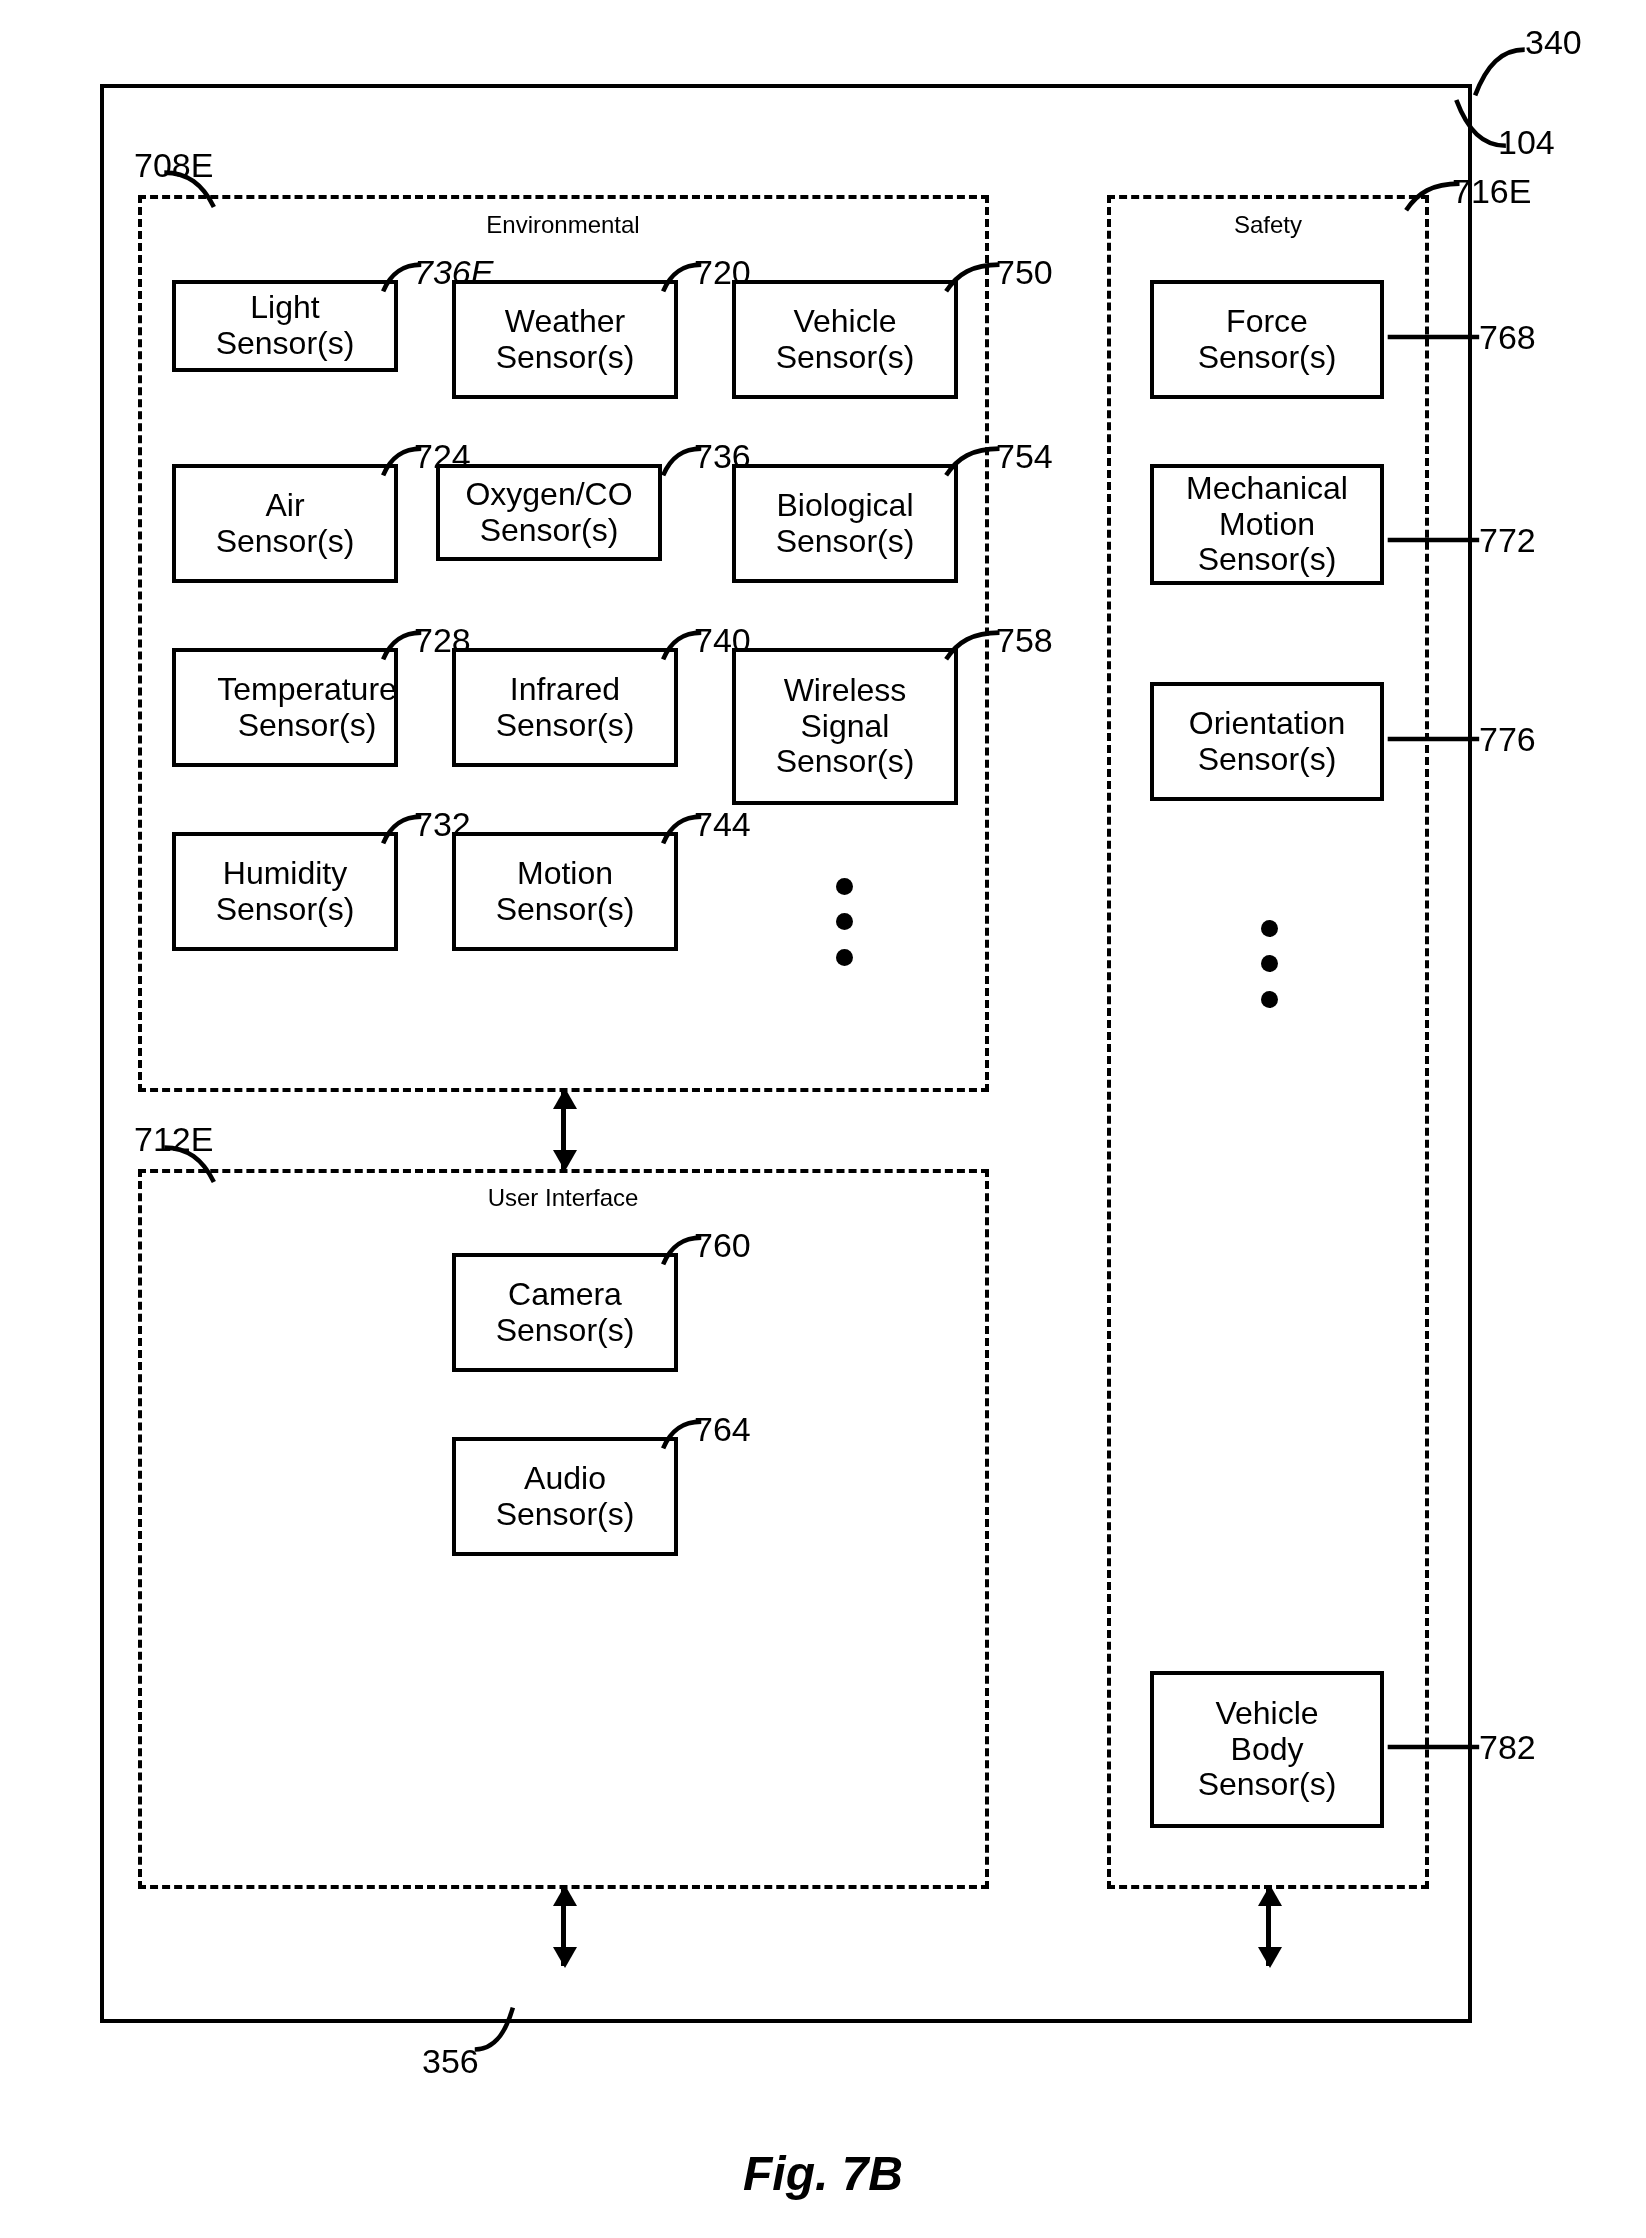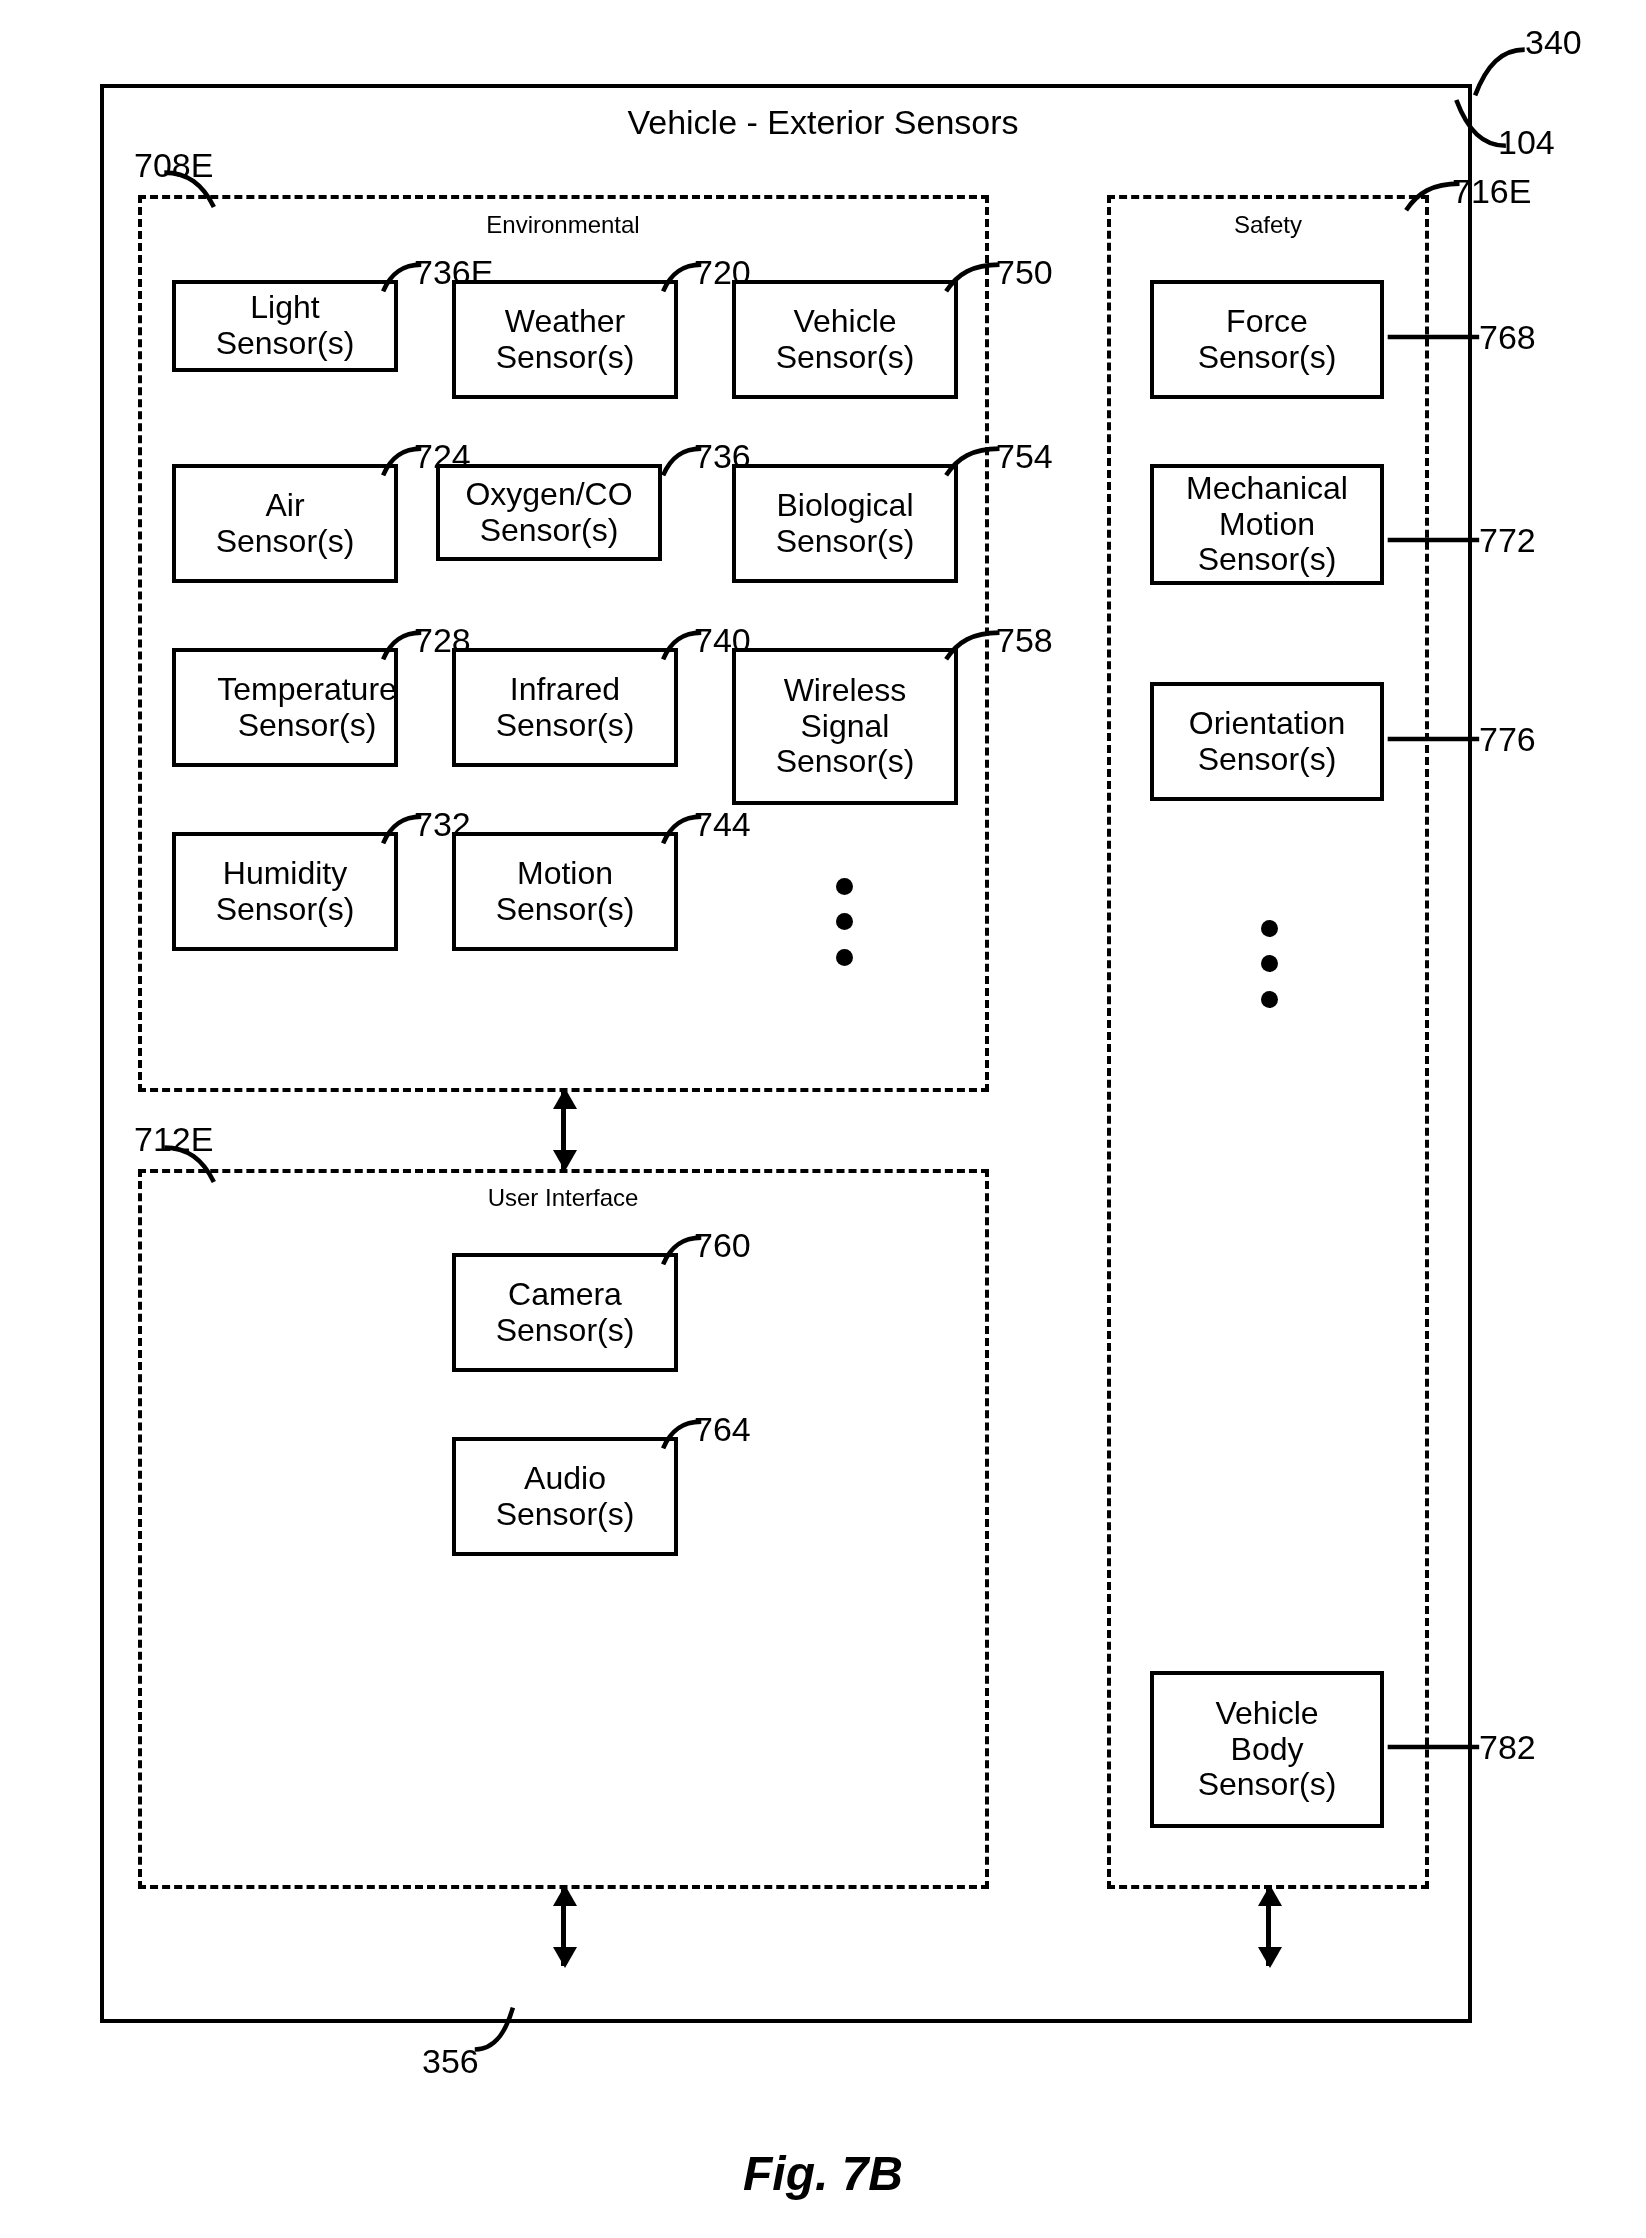--- a/index.html
+++ b/index.html
@@ -28,21 +28,20 @@
 <div class="page">
 
   <div class="ref" style="left:1525px;top:23px;">340</div>
   <div class="lead" style="left:1456px;top:42px;">
     <svg viewBox="0 0 110 80" width="84" height="61">
         <path d="M90 10 C 60 10, 40 30, 25 70"></path>
       </svg>
   </div>
 
   <div class="outer-box"></div>
-  <div class="outer-title">Vehicle - Exterior Sensors</div>
 
   <div class="ref" style="left:1498px;top:123px;">104</div>
   <div class="lead" style="left:1441px;top:100px;">
     <svg viewBox="0 0 110 80" width="84" height="61">
         <path d="M85 60 C 55 60, 35 40, 20 0"></path>
       </svg>
   </div>
 
   <div class="dashed-group" style="left:138px;top:195px;width:851px;height:897px;"></div>
   <div class="group-title" style="left:563px;top:211px;">Environmental</div>
@@ -50,21 +49,21 @@
   <div class="lead" style="left:149px;top:165px;transform:scaleX(-1);">
     <svg viewBox="0 0 110 80" width="84" height="61">
         <path d="M90 10 C 60 10, 40 25, 25 55"></path>
       </svg>
   </div>
 
   <div class="block" style="left:172px;top:280px;width:226px;height:92px;">
     <span>Light</span>
     <span>Sensor(s)</span>
   </div>
-  <div class="ref" style="left:414px;top:253px;">736E</div>
+  <div class="ref" style="left:414px;top:253px;font-style:italic;">736E</div>
   <div class="lead" style="left:364px;top:257px;"><svg viewBox="0 0 110 80" width="84" height="61">
         <path d="M75 10 C 50 10, 35 22, 25 45"></path>
       </svg></div>
 
   <div class="block" style="left:172px;top:464px;width:226px;height:119px;">
     <span>Air</span>
     <span>Sensor(s)</span>
   </div>
   <div class="ref" style="left:414px;top:437px;">724</div>
   <div class="lead" style="left:364px;top:441px;"><svg viewBox="0 0 110 80" width="84" height="61">

